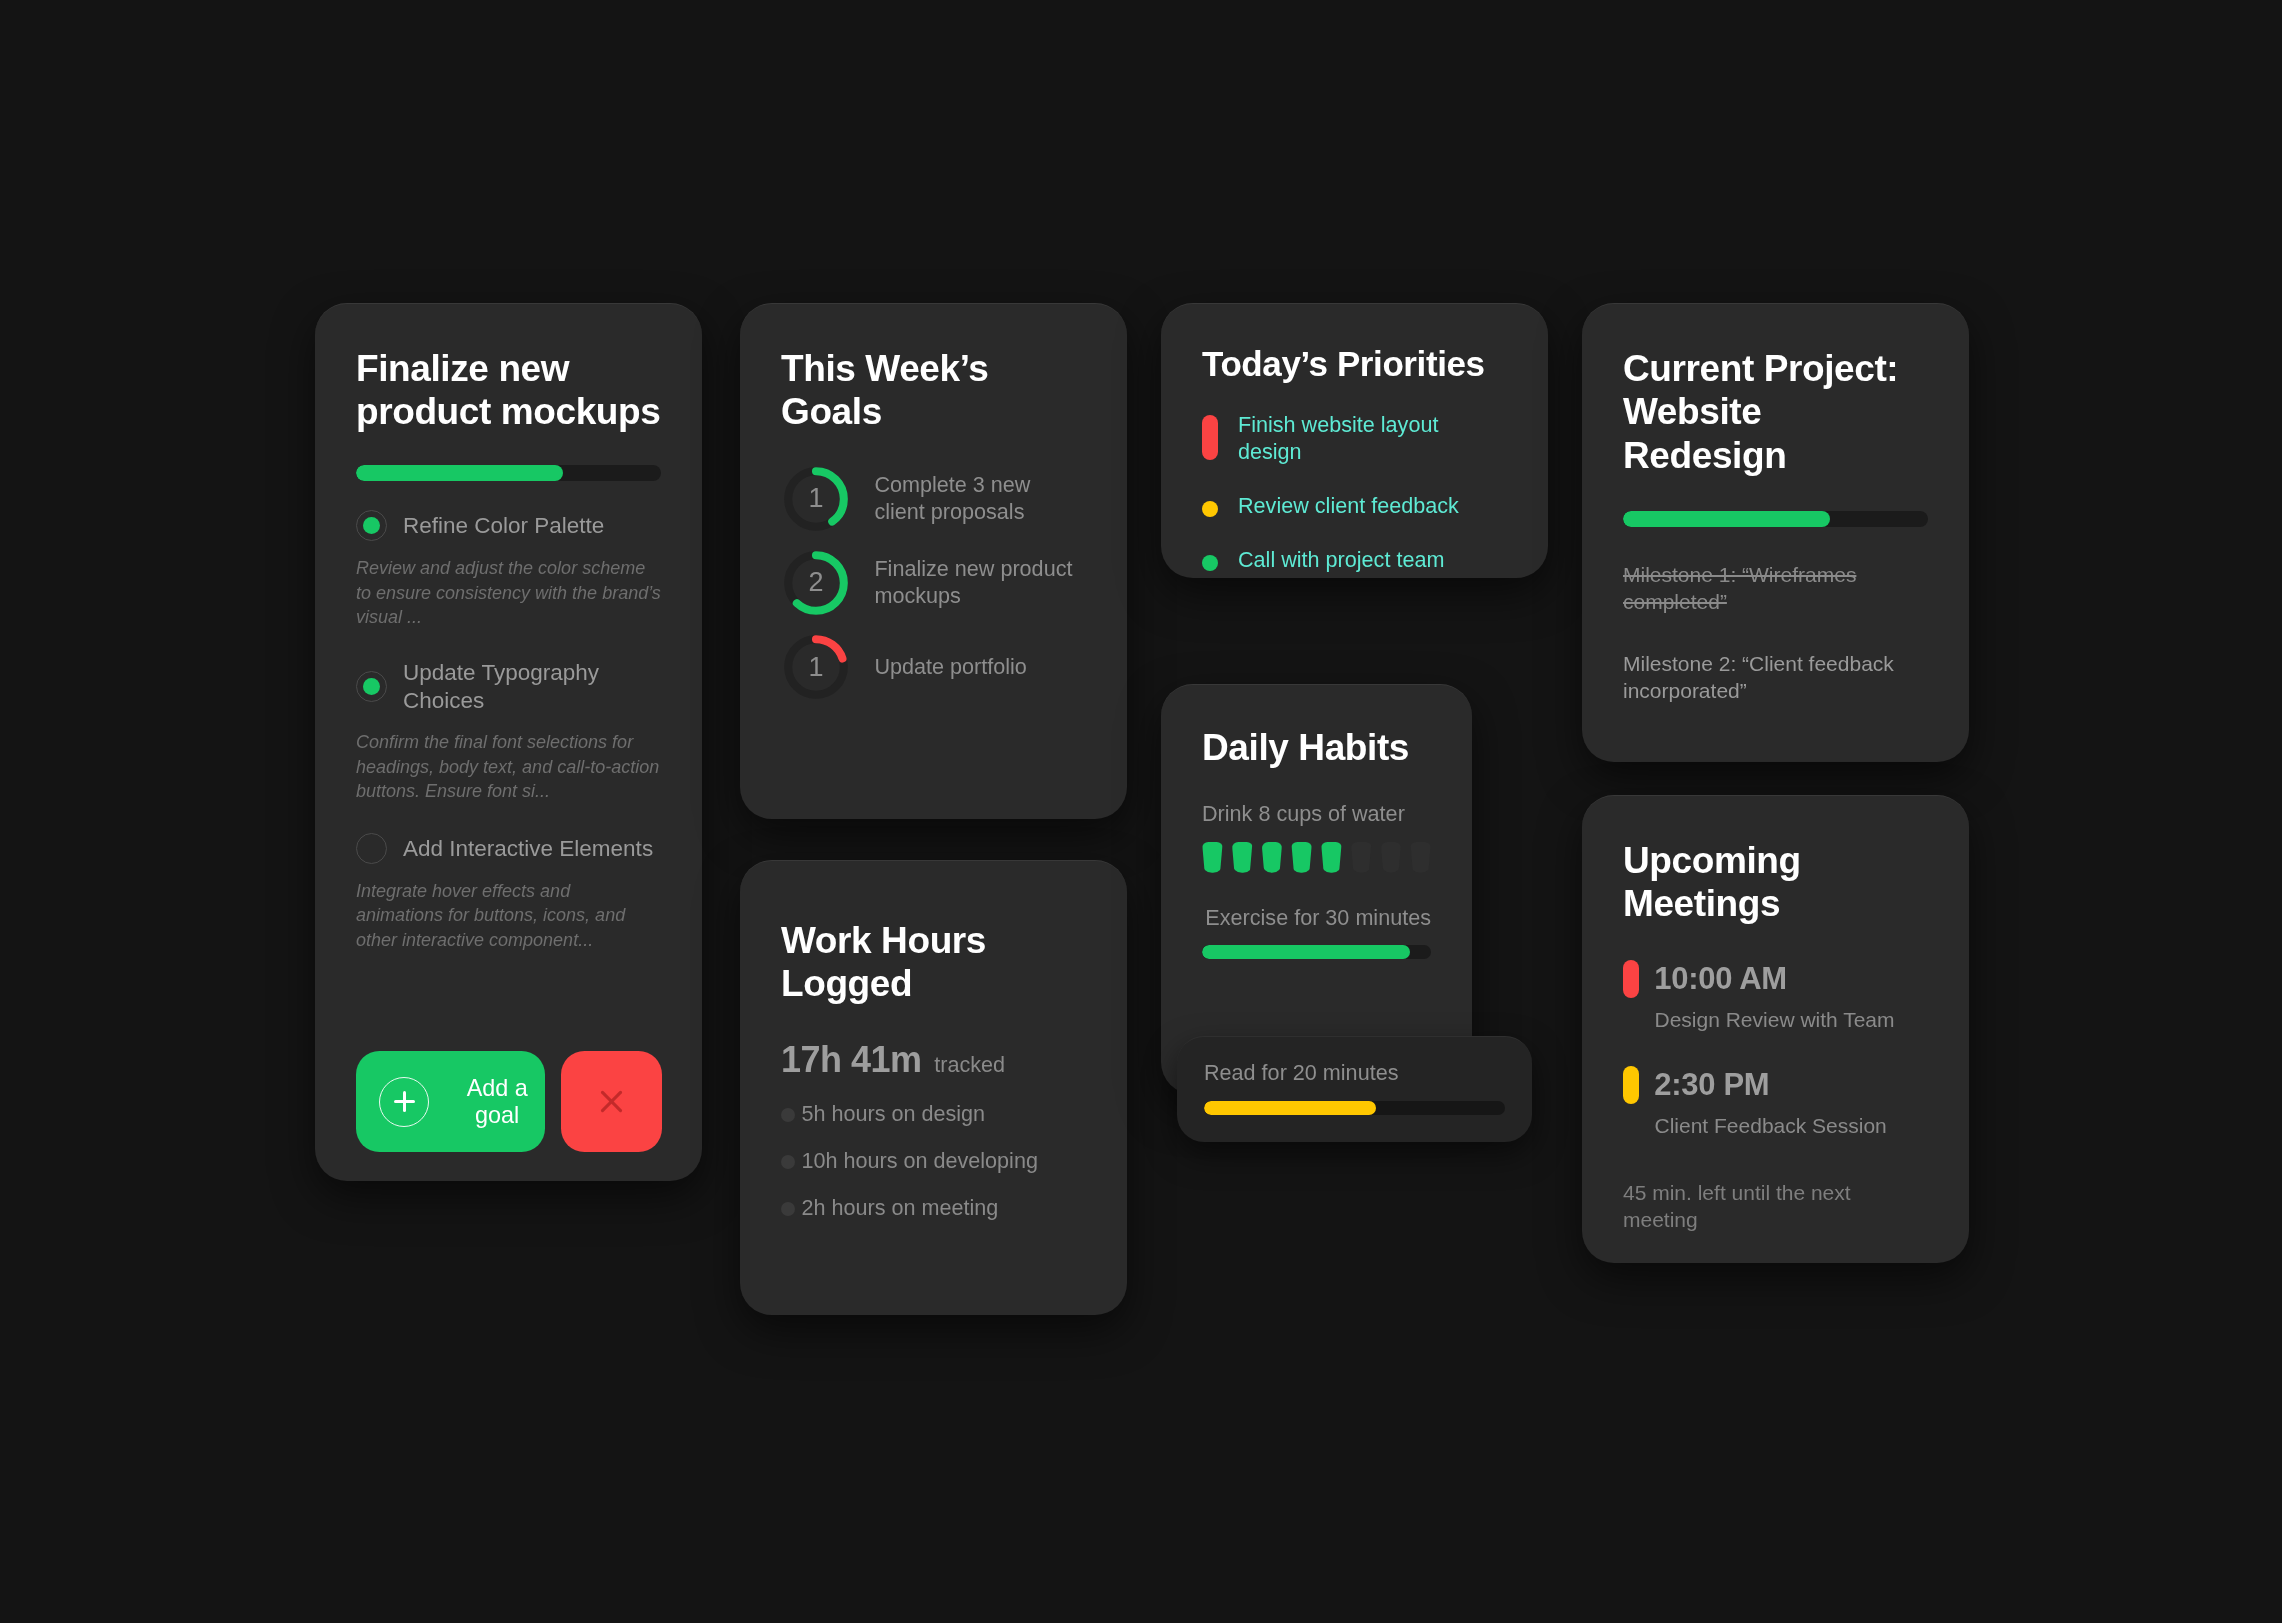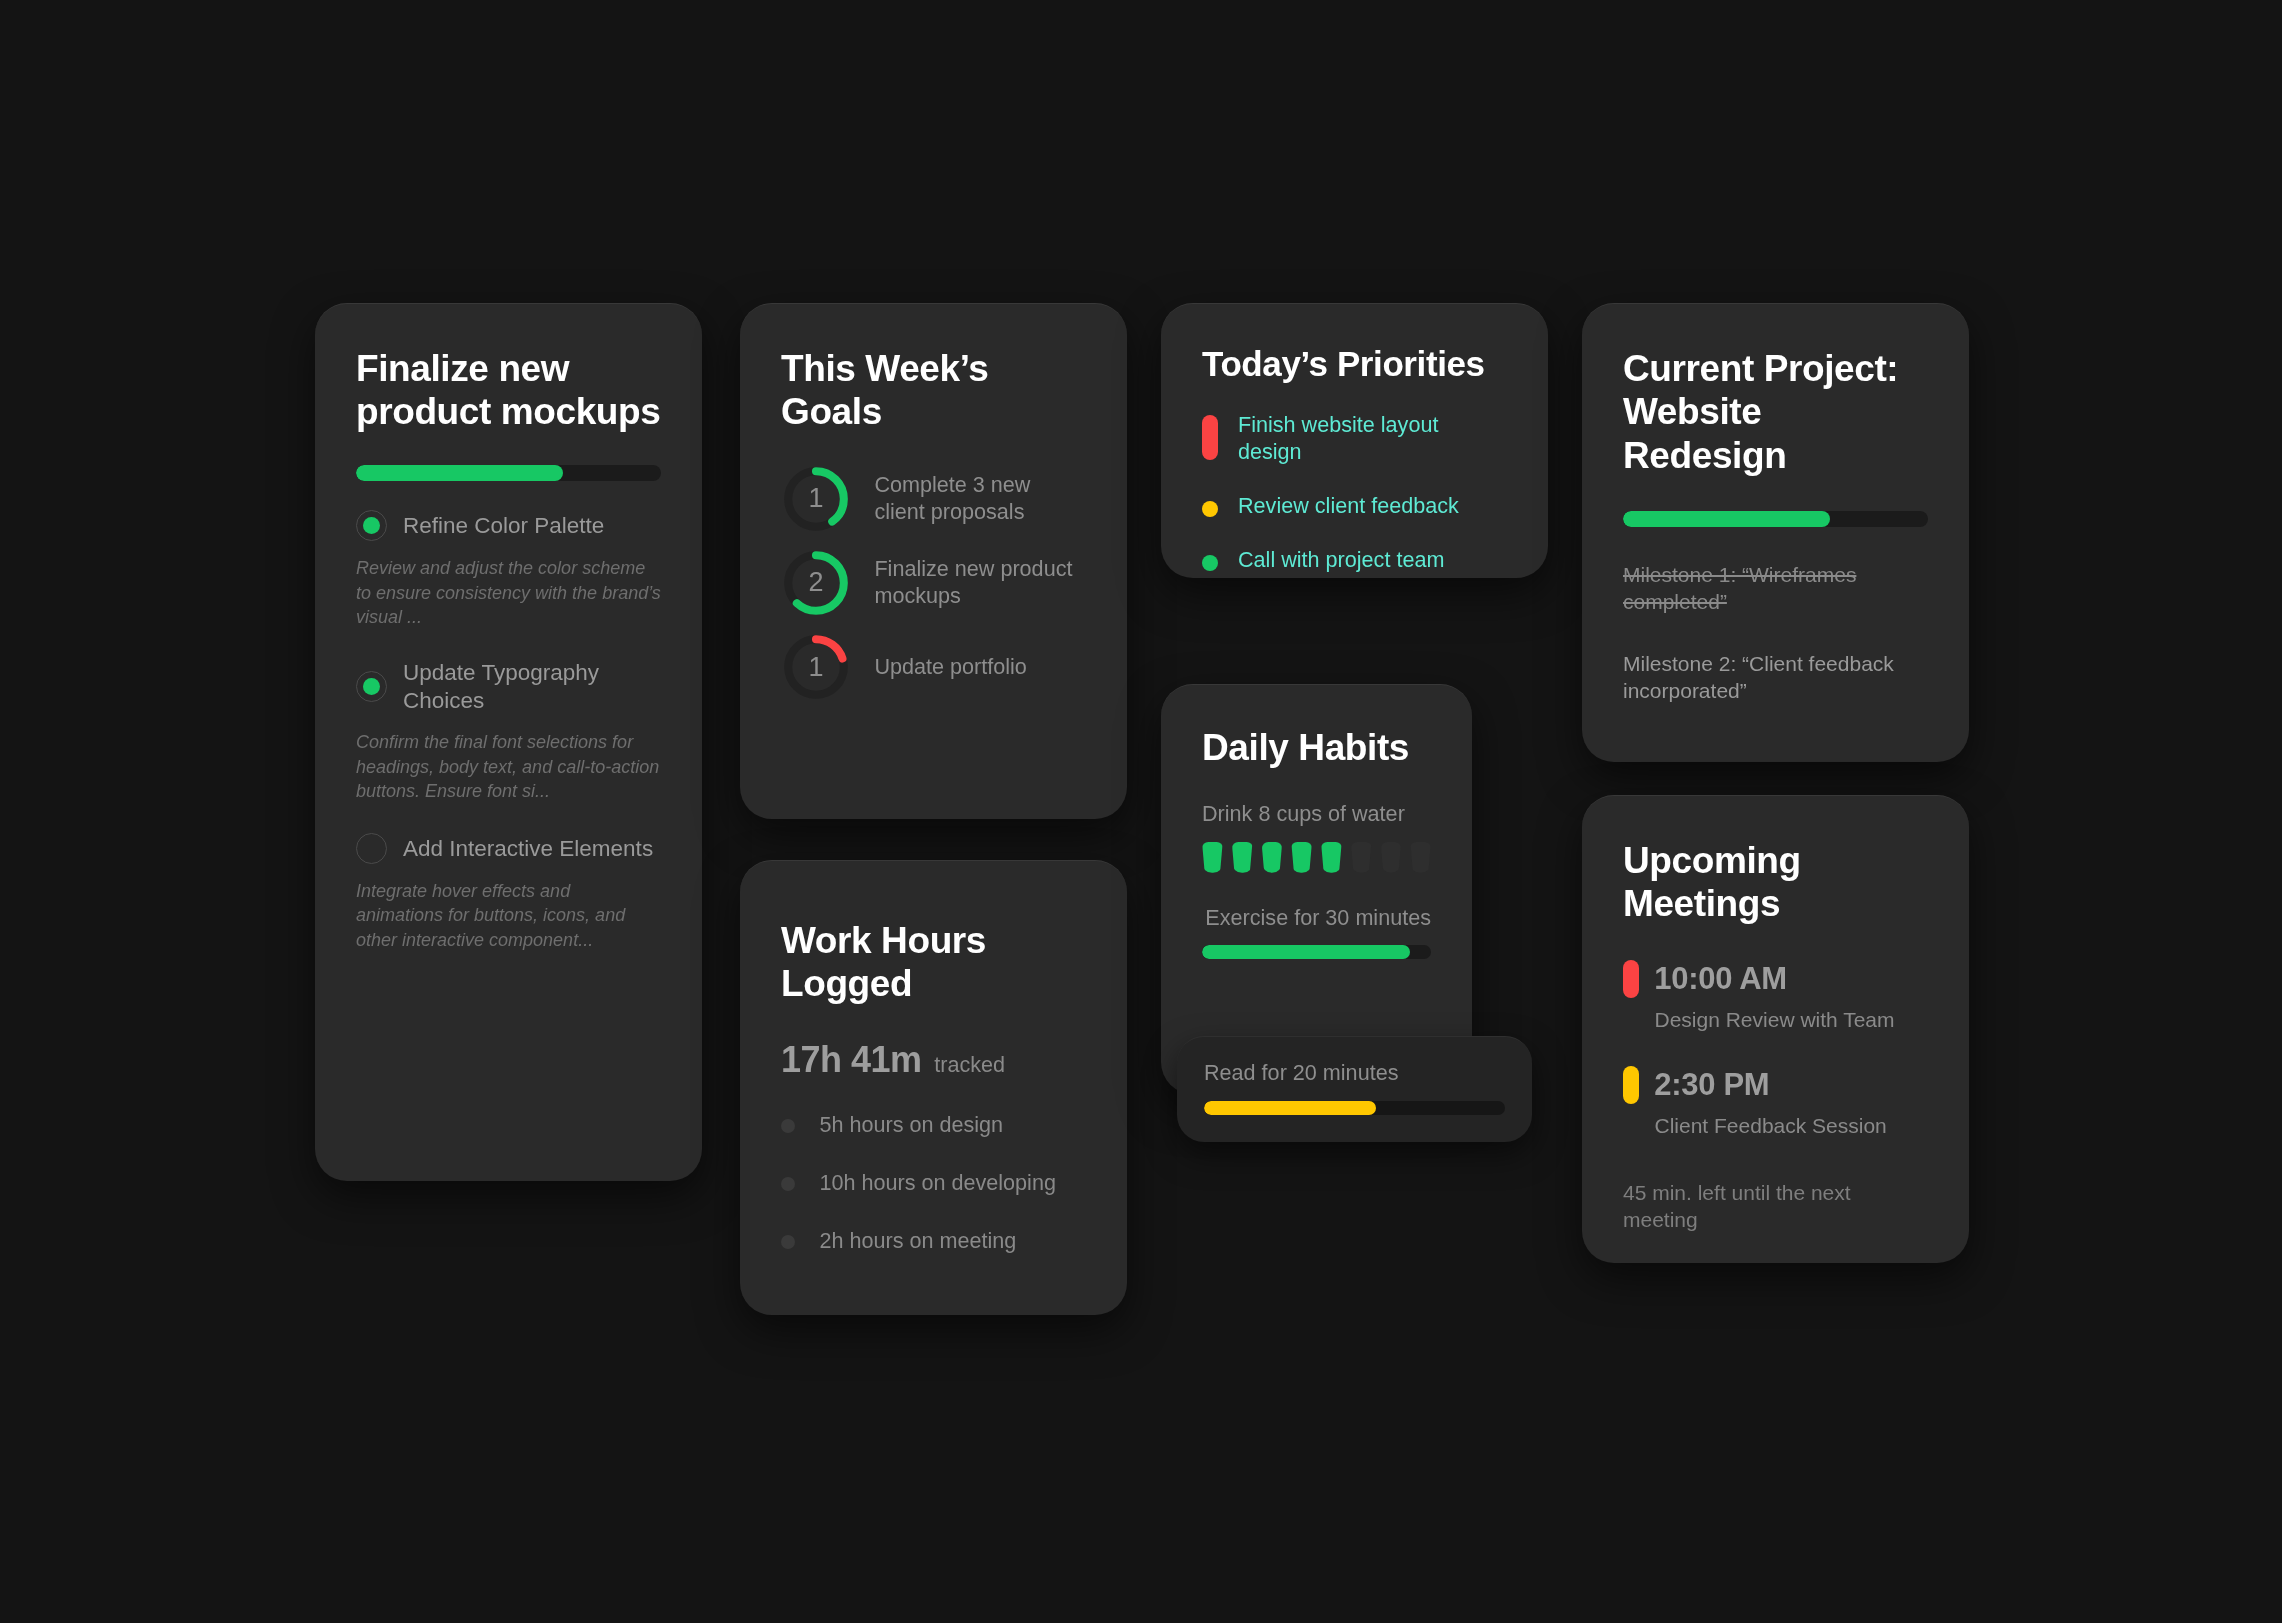--- a/index.html
+++ b/index.html
@@ -130,21 +130,21 @@
     color: #8e8e8e; font-size: 27px;
   }
   .goal-label { color: #8e8e8e; font-size: 21.6px; line-height: 1.25; }
 
   
   #card-hours { left: 740px; top: 860px; width: 387px; height: 455px; padding: 58px 41px 0 41px; }
   #card-hours .card-title { width: 225px; }
   #hours-total { margin-top: 33px; display: flex; align-items: baseline; gap: 12.6px; }
   #hours-total .big { color: #9e9e9e; font-size: 36px; font-weight: bold; letter-spacing: -0.5px; }
   #hours-total .sub { color: #8a8a8a; font-size: 21.6px; }
-  .hours-item { display: flex; align-items: flex-start; gap: 24px; margin-top: 31px; }
+  .hours-item { display: flex; align-items: flex-start; gap: 6px; margin-top: 20px; }
   .hours-item .dotmark { width: 14.4px; height: 14.4px; border-radius: 50%; background: #3a3a3a; flex: 0 0 auto; margin-top: 7.2px; }
   .hours-item .txt { color: #8a8a8a; font-size: 21.6px; line-height: 1.25; }
 
   
   #card-priorities { left: 1161px; top: 303px; width: 387px; height: 275px; padding: 40px 41px 0 41px; }
   .prio-row { display: flex; align-items: flex-start; gap: 20px; margin-top: 27px; }
   .prio-row .pill { flex: 0 0 auto; border-radius: 90px; }
   .prio-row .pill.tall { width: 16px; height: 45px; margin-top: 2.7px; }
   .prio-row .pill.round { width: 16px; height: 16px; margin-top: 8px; }
   .prio-row .txt { color: #5eead4; font-size: 21.6px; line-height: 1.25; }
@@ -219,20 +219,34 @@
       <div class="task-label">Update Typography Choices</div>
     </div>
     <div class="task-desc">Confirm the final font selections for headings, body text, and call-to-action buttons. Ensure font si...</div>
 
     <div class="task">
       <div class="task-radio off"></div>
       <div class="task-label">Add Interactive Elements</div>
     </div>
     <div class="task-desc">Integrate hover effects and animations for buttons, icons, and other interactive component...</div>
 
+    <div id="mockups-actions">
+      <button id="btn-add-goal">
+        <span class="plus-circle"></span>
+        <span class="lbl">Add a goal</span>
+      </button>
+      <button id="btn-dismiss">
+        <span class="x">
+          <svg viewBox="0 0 24 24" fill="none" stroke="#c32a2a" stroke-width="2.4" stroke-linecap="round">
+            <line x1="5" y1="5" x2="19" y2="19"></line>
+            <line x1="19" y1="5" x2="5" y2="19"></line>
+          </svg>
+        </span>
+      </button>
+    </div>
   </div>
 
   <div class="card" id="card-goals">
     <div class="card-title">This Week’s Goals</div>
     <div class="goals-list">
       <div class="goal-row">
         <div class="ring-wrap">
           <svg width="70" height="70" viewBox="0 0 78 78">
             <circle cx="39" cy="39" r="31" fill="none" stroke="#222222" stroke-width="9"></circle>
             <circle class="ring-arc" cx="39" cy="39" r="31" fill="none" stroke-width="9" stroke-linecap="round" stroke="#17c864" stroke-dasharray="194.77874452256717" stroke-dashoffset="116.8672467135403"></circle>

